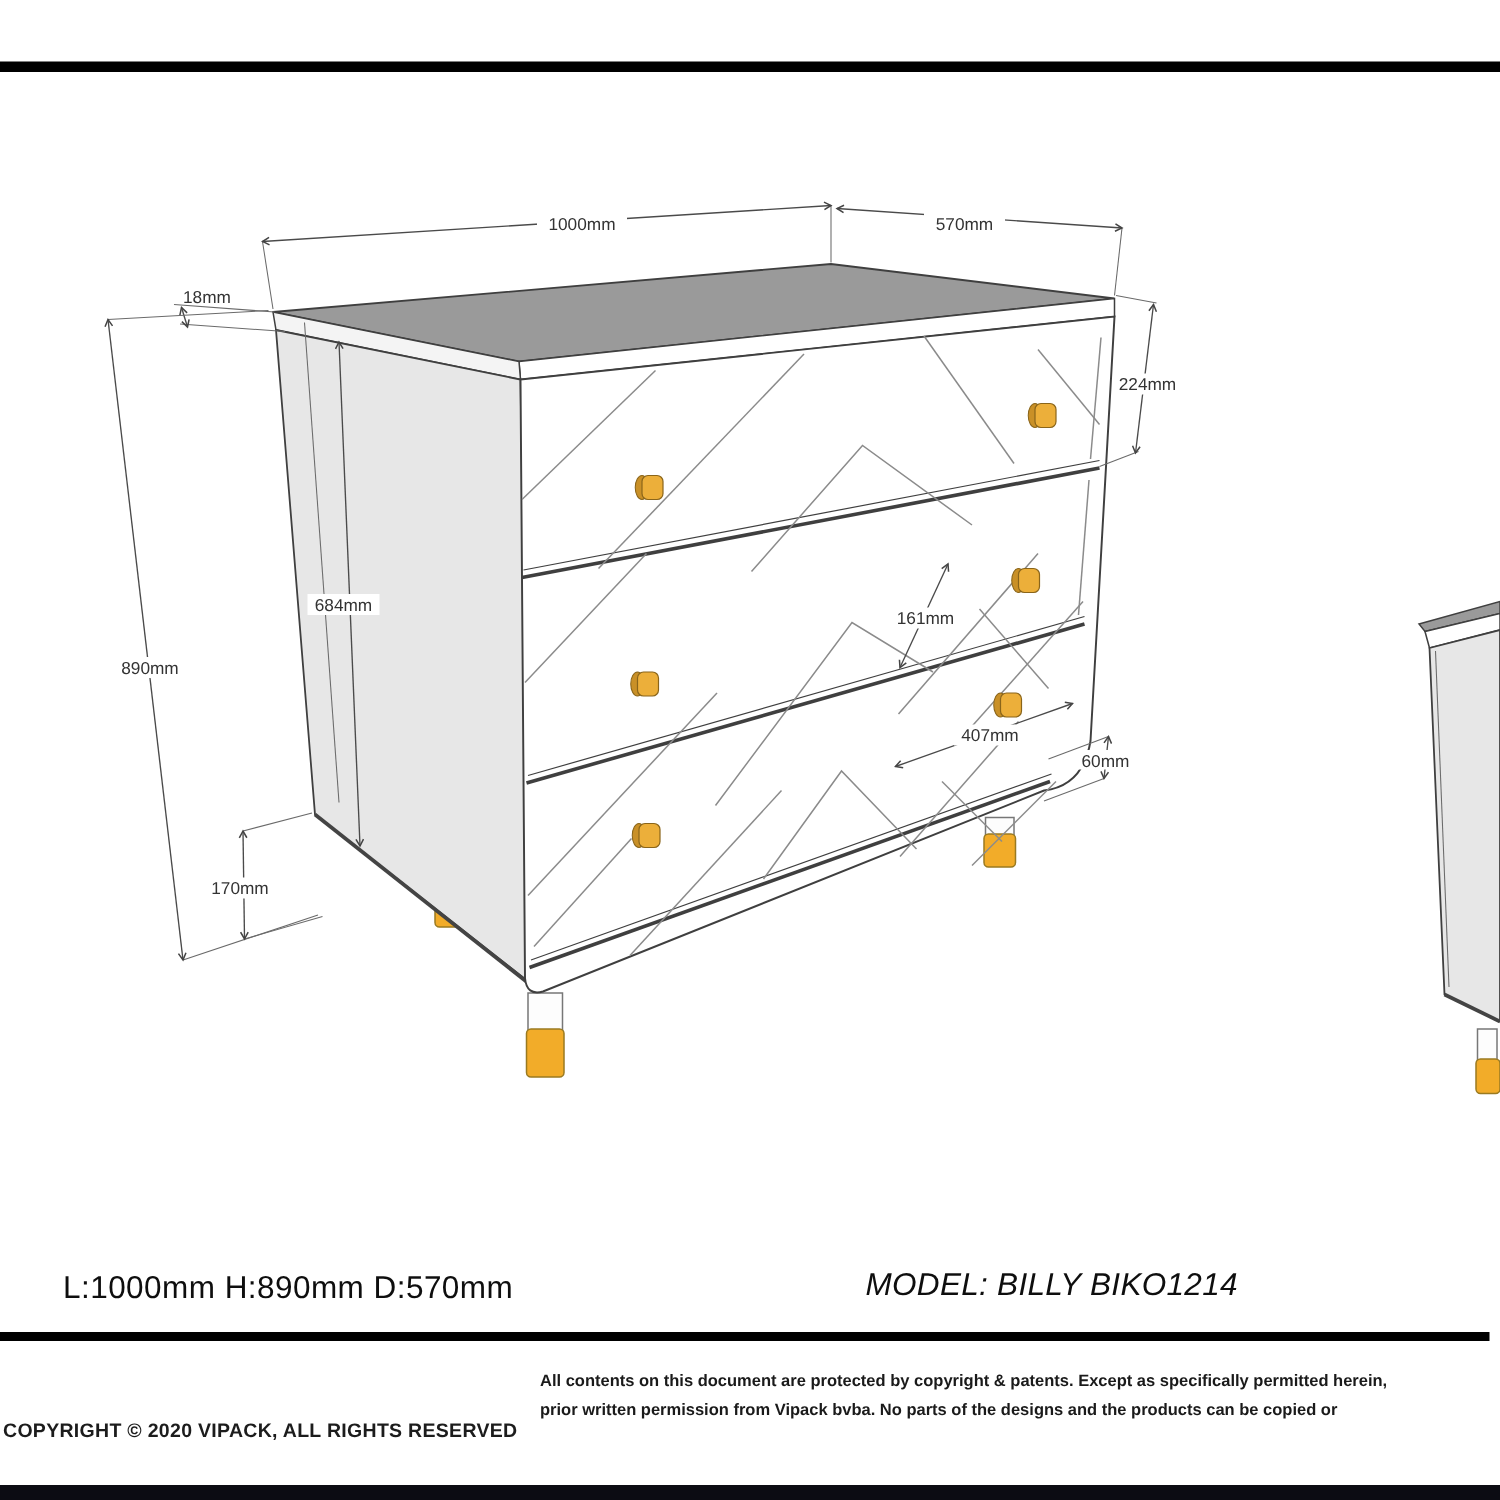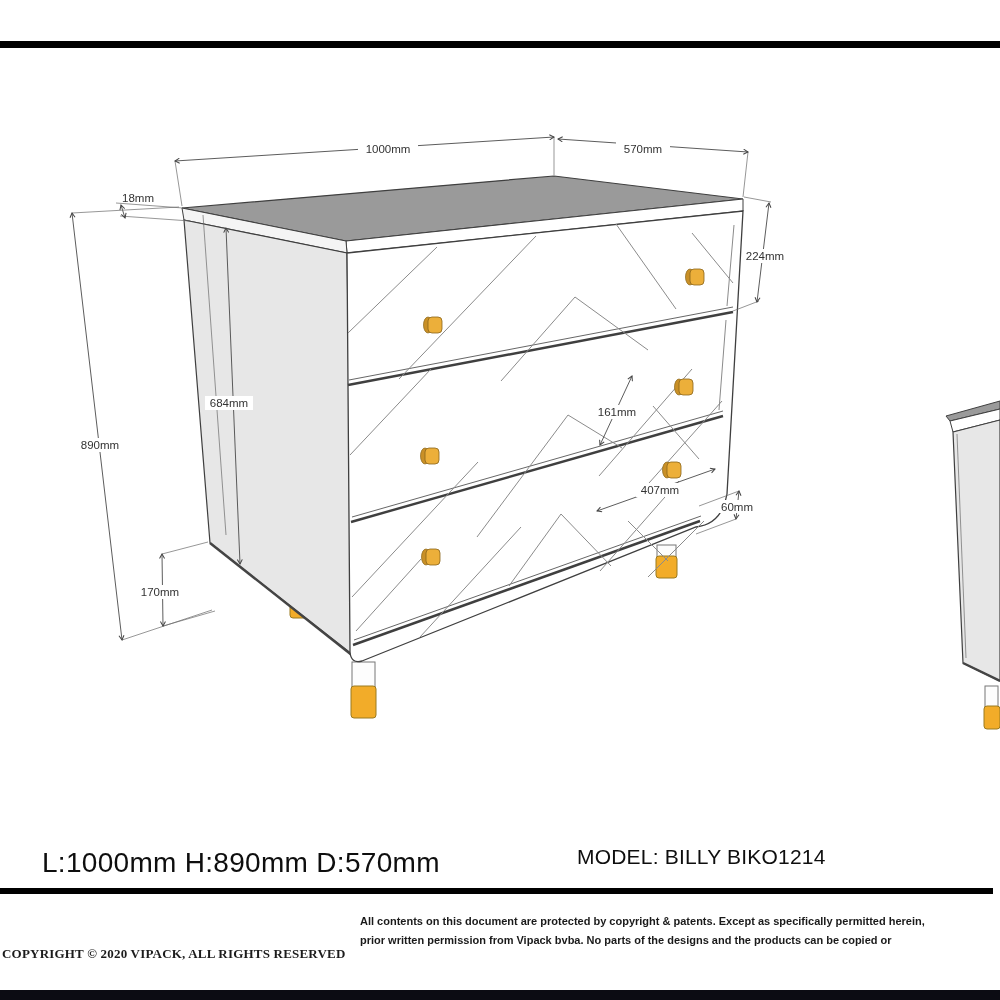--- a/index.html
+++ b/index.html
@@ -2,23 +2,23 @@
 <html><head>
 <meta charset="utf-8">
 <style>
   html,body{margin:0;padding:0;background:#ffffff;}
   body{width:1000px;height:1000px;position:relative;overflow:hidden;
        font-family:"Liberation Sans", sans-serif;color:#111;}
   .abs{position:absolute;}
   #topbar{left:0;top:41px;width:1000px;height:7px;background:#000;}
   #midline{left:0;top:888px;width:993px;height:6px;background:#000;}
   #bottombar{left:0;top:990px;width:1000px;height:10px;background:#0c0c13;}
-  #specText{left:42px;top:847px;font-size:28px;letter-spacing:.3px;color:#0e0e0e;text-align:right;}
-  #modelText{left:577px;top:845px;font-size:21px;letter-spacing:.2px;color:#0e0e0e;}
-  #copyText{left:2px;top:946px;font-size:13px;font-weight:600;color:#1c1c1c;letter-spacing:.2px;font-family:Liberation Serif, serif;}
+  #specText{left:42px;top:847px;font-size:21px;letter-spacing:.3px;color:#0e0e0e;text-align:right;}
+  #modelText{left:577px;top:845px;font-size:21px;letter-spacing:.2px;color:#0e0e0e;font-style:italic;}
+  #copyText{left:2px;top:946px;font-size:13px;font-weight:600;color:#1c1c1c;letter-spacing:.2px;}
   #legalBlock{left:360px;top:912px;width:625px;font-size:11px;font-weight:600;
               color:#1a1a1a;line-height:19px;}
   svg text{font-family:"Liberation Sans", sans-serif;font-size:11.5px;fill:#333;}
   .dimln{stroke:#4a4a4a;stroke-width:.9;fill:none;}
   .extln{stroke:#6a6a6a;stroke-width:.7;fill:none;}
   .decor{stroke:#8b8b8b;stroke-width:1;fill:none;}
   .lbg{fill:#fff;}
 </style>
 </head>
 <body>

